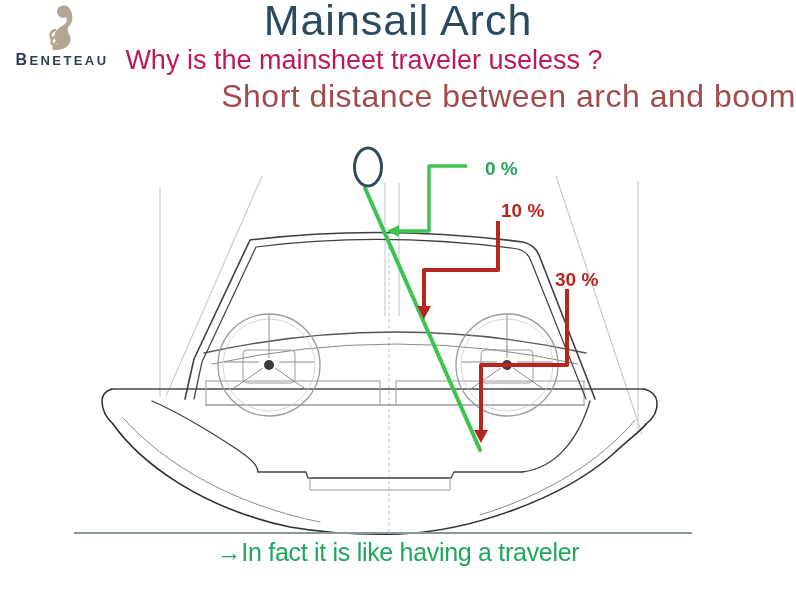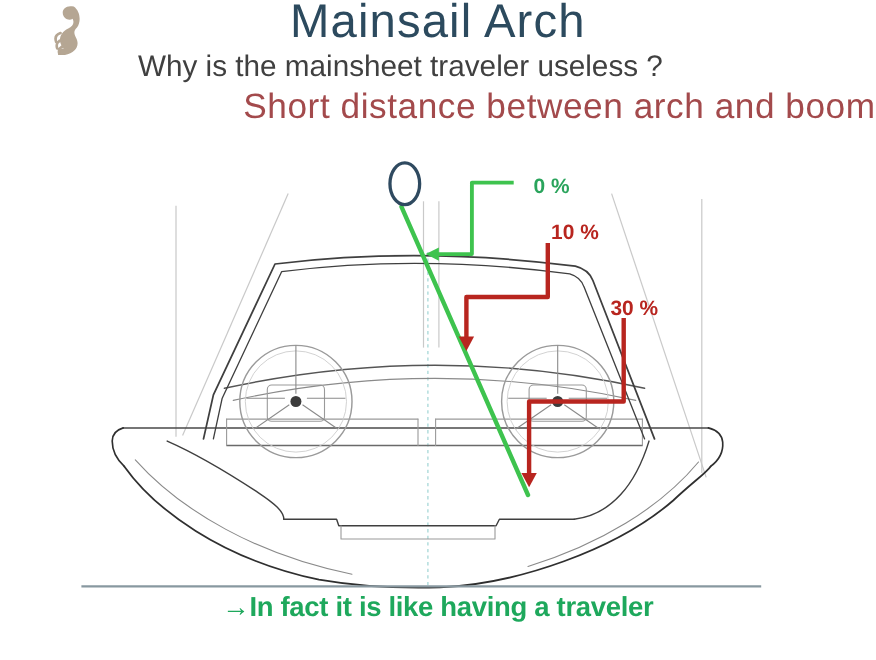--- a/index.html
+++ b/index.html
@@ -17,31 +17,31 @@
     color:#2e3f55;margin-top:1px;white-space:nowrap;
   }
   .logo-word::first-letter{font-size:16px;}
   .title{
     left:0;top:-4px;width:796px;text-align:center;
     font-size:43px;font-weight:400;color:#2c4a5e;letter-spacing:1px;
     white-space:nowrap;
   }
   .subtitle{
     left:0;top:45px;width:728px;text-align:center;
-    font-size:27px;font-weight:400;color:#404040;white-space:nowrap;
+    font-size:27px;font-weight:400;color:#be185d;white-space:nowrap;
   }
   .highlight{
     left:0;top:78px;width:796px;text-align:right;
     font-size:32px;font-weight:400;color:#a34a4c;letter-spacing:.5px;
     white-space:nowrap;
   }
   
   .footer{
     left:0;top:538px;width:796px;text-align:center;
-    color:#1ea85c;font-weight:bold;font-size:25px;line-height:28px;
+    color:#1ea85c;font-weight:normal;font-size:25px;line-height:28px;
     letter-spacing:-0.3px;white-space:nowrap;
   }
   
   svg.stage{position:absolute;left:0;top:0;}
   svg text.pct{
     font-family:"Liberation Sans",sans-serif;
     font-weight:bold;font-size:19px;
   }
 </style>
 </head>
@@ -124,20 +124,21 @@
   </g>
 
   <ellipse cx="368" cy="167" rx="13.5" ry="19" fill="#ffffff" stroke-width="3" stroke="#2f4a60"></ellipse>
 </svg>
 
 <div class="abs logo-wrap">
   <svg class="logo-glyph" width="38" height="46" viewBox="0 0 38 46">
     <path d="M24,2 C16,0 12,6 15,11 C17,14 21,15 23,13 C25,17 23,20 19,22 C11,26 9,34 15,40 C11,40 9,43 10,46 L16,46 C26,44 30,37 26,30 C24,26 24,24 27,21 C31,16 30,6 24,2 Z" fill="#b5a693"></path>
     <path d="M12,26 q-6,2 -4,8 M14,32 q-7,2 -5,8 M17,37 q-8,2 -6,8" stroke="#b5a693" stroke-width="2.4" fill="none" stroke-linecap="round"></path>
   </svg>
+  <div class="logo-word">BENETEAU</div>
 </div>
 
 <div class="abs title">Mainsail Arch</div>
 <div class="abs subtitle">Why is the mainsheet traveler useless ?</div>
 <div class="abs highlight">Short distance between arch and boom</div>
 
 <div class="abs footer">
   <div>→In fact it is like having a traveler</div>
 </div>
 

